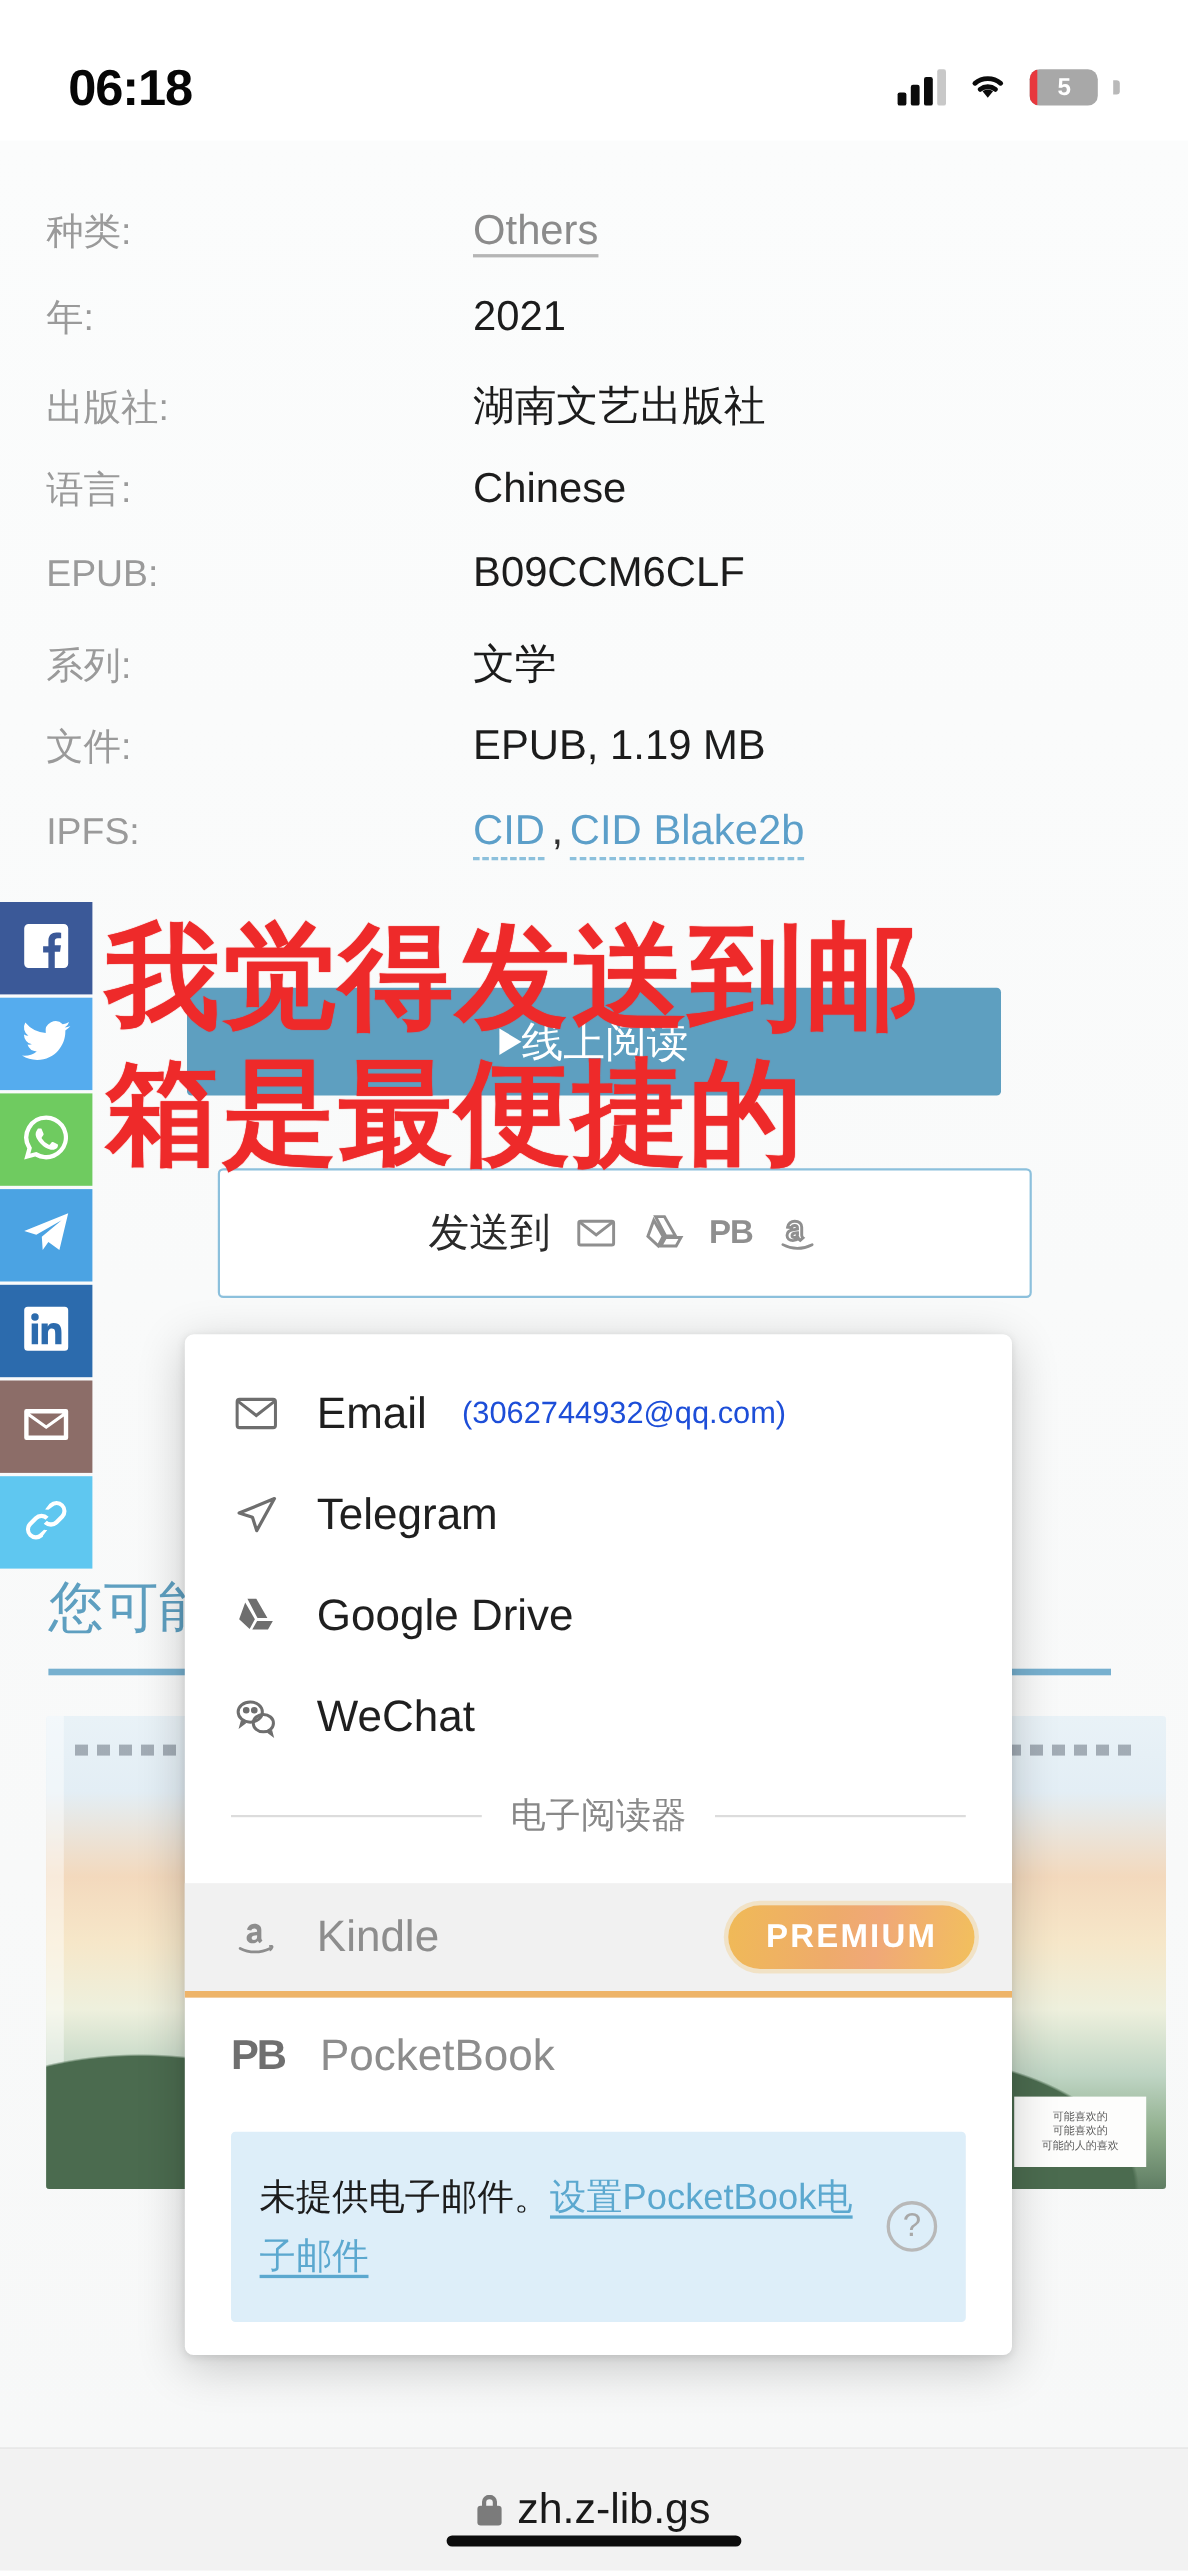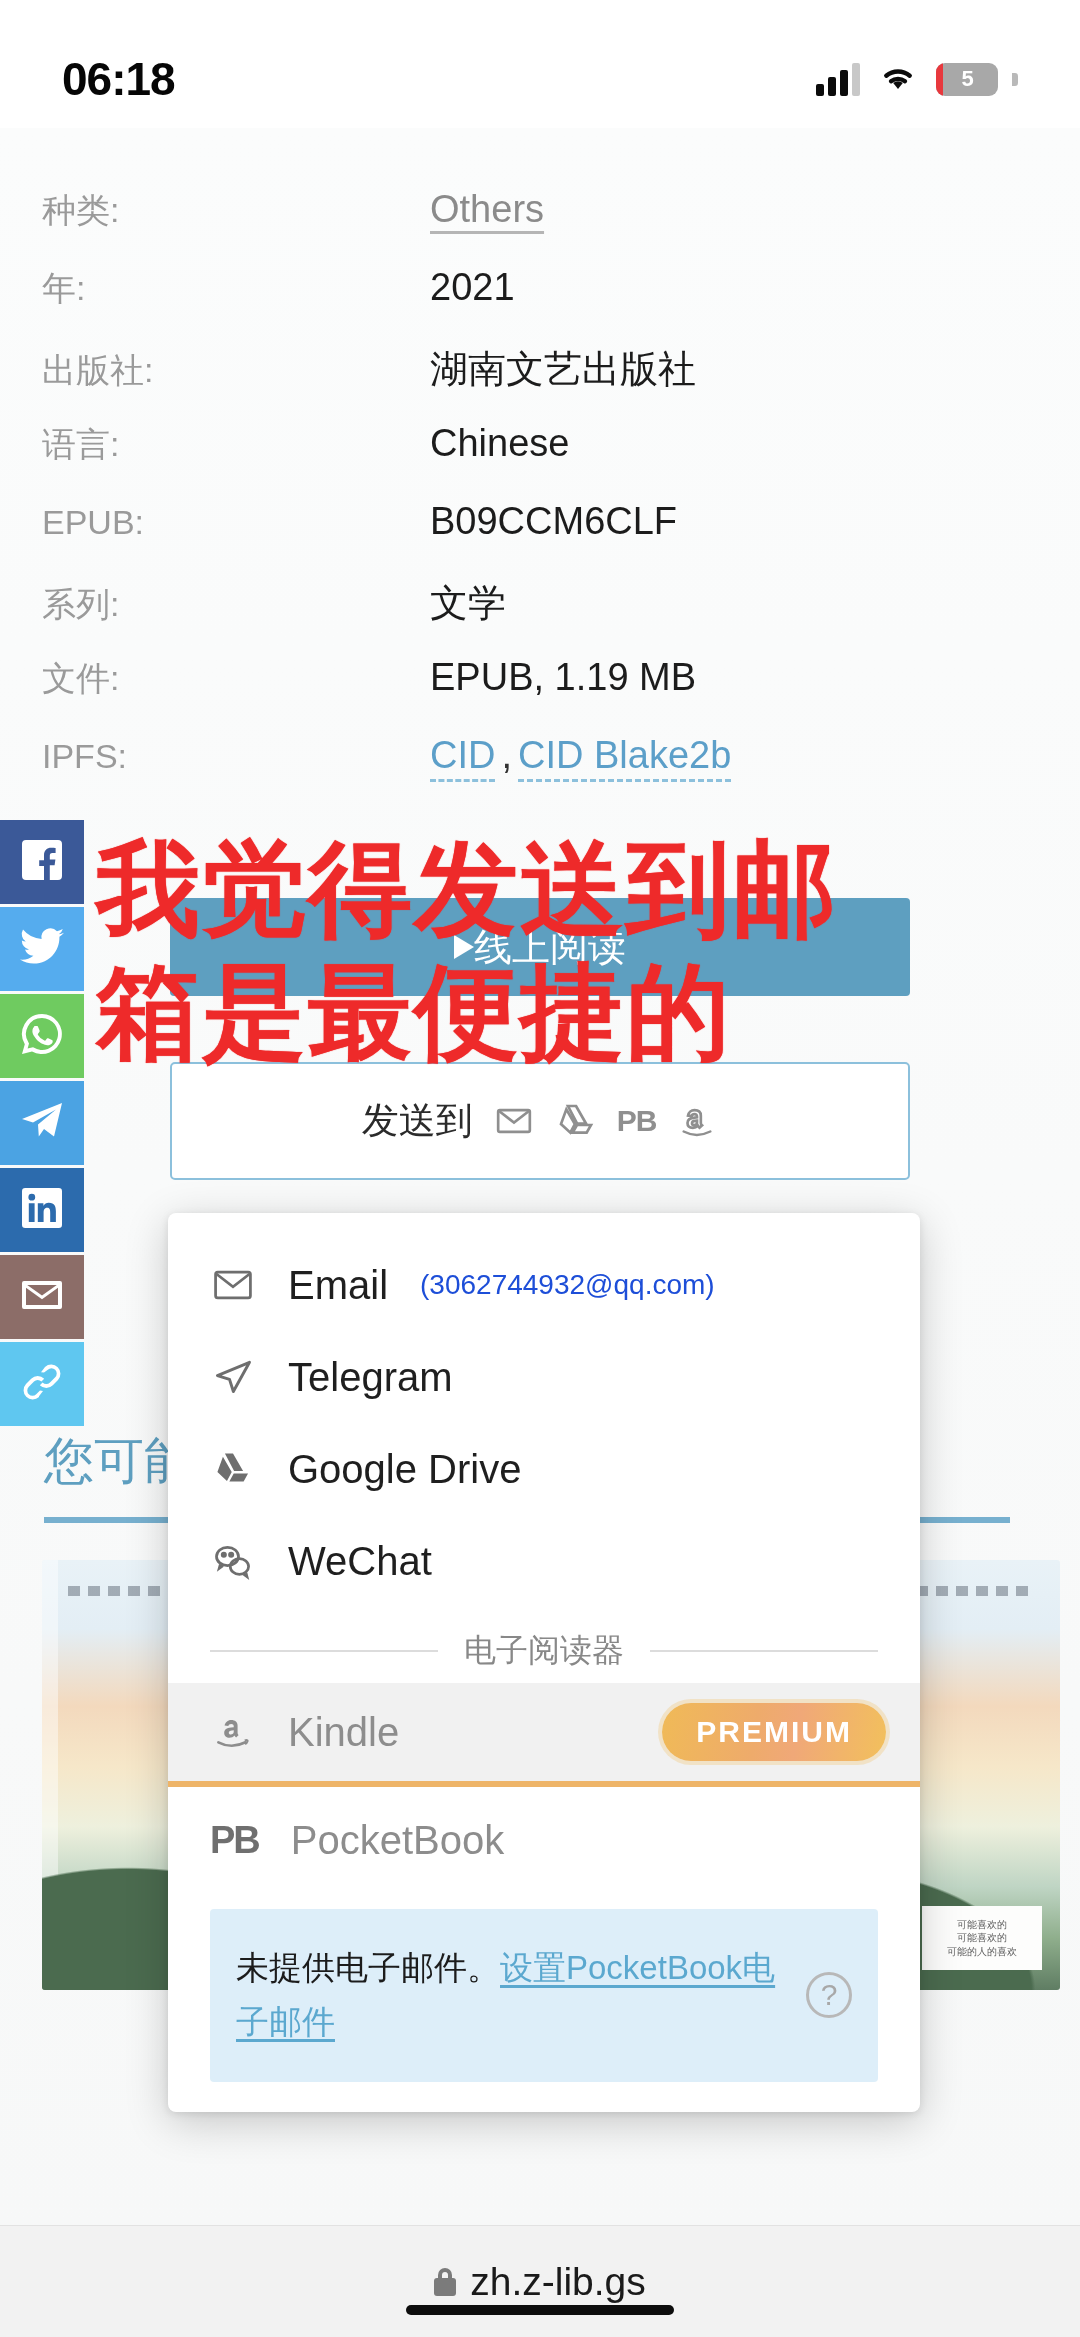--- a/index.html
+++ b/index.html
@@ -81,21 +81,21 @@
     justify-content: center; gap: 0; border-radius: 4px;
   }
   .btn-read .play {
     width: 0; height: 0; border-left: 20px solid #ffffff;
     border-top: 12px solid transparent; border-bottom: 12px solid transparent;
   }
   .btn-send {
     margin-top: 66px; width: 740px; height: 118px; background: #ffffff;
     border: 2px solid #8cc0dc; border-radius: 5px; display: flex;
     align-items: center; justify-content: center; gap: 20px;
-    font-size: 37px; color: #2b2b2b;
+    font-size: 37px; color: #2b2b2b; margin-left: 28px;
   }
   .btn-send .mini { width: 42px; height: 42px; display: flex; align-items: center; justify-content: center; }
   .btn-send .mini svg { width: 40px; height: 40px; stroke: #8f8f8f; fill: none; stroke-width: 1.6; }
   .pb-mini { font-size: 30px; font-weight: bold; color: #8f8f8f; letter-spacing: -1px; }
 
   
   .suggest { position: absolute; left: 44px; top: 1300px; width: 1000px; }
   .suggest h2 { font-size: 50px; color: #5e9fc0; font-weight: normal; }
   .suggest .rule { margin-top: 22px; width: 966px; height: 6px; background: #77b0cf; }
   .covers { position: absolute; left: 42px; top: 1432px; display: flex; gap: 14px; }
@@ -128,21 +128,21 @@
   .dd-item .ic svg { width: 44px; height: 44px; }
   .dd-label { font-size: 40px; color: #1f1f1f; }
   .dd-sub { font-size: 28px; color: #1d4ed8; }
   .divider-row {
     display: flex; align-items: center; gap: 26px; padding: 22px 42px 10px 42px;
   }
   .divider-row .ln { flex: 1; height: 2px; background: #dcdcdc; }
   .divider-row .txt { font-size: 32px; color: #888888; }
   .dd-item.kindle {
     background: #f1f1f1; border-bottom: 6px solid #eeb468; height: 104px;
-    justify-content: space-between; padding-right: 34px;
+    justify-content: space-between; padding-right: 34px; margin-top: 29px;
   }
   .dd-item.kindle .left { display: flex; align-items: center; gap: 32px; }
   .dd-item.kindle .dd-label { color: #8d8d8d; }
   .premium {
     padding: 12px 34px; border-radius: 40px; color: #ffffff;
     font-size: 30px; letter-spacing: 2px; font-weight: bold;
     background: linear-gradient(100deg,#f0ba57 0%, #eeab6b 42%, #f0a878 60%, #f2c05c 100%);
     box-shadow: 0 0 0 4px rgba(240,186,87,.28);
   }
   .dd-item.pocketbook { height: 106px; }

